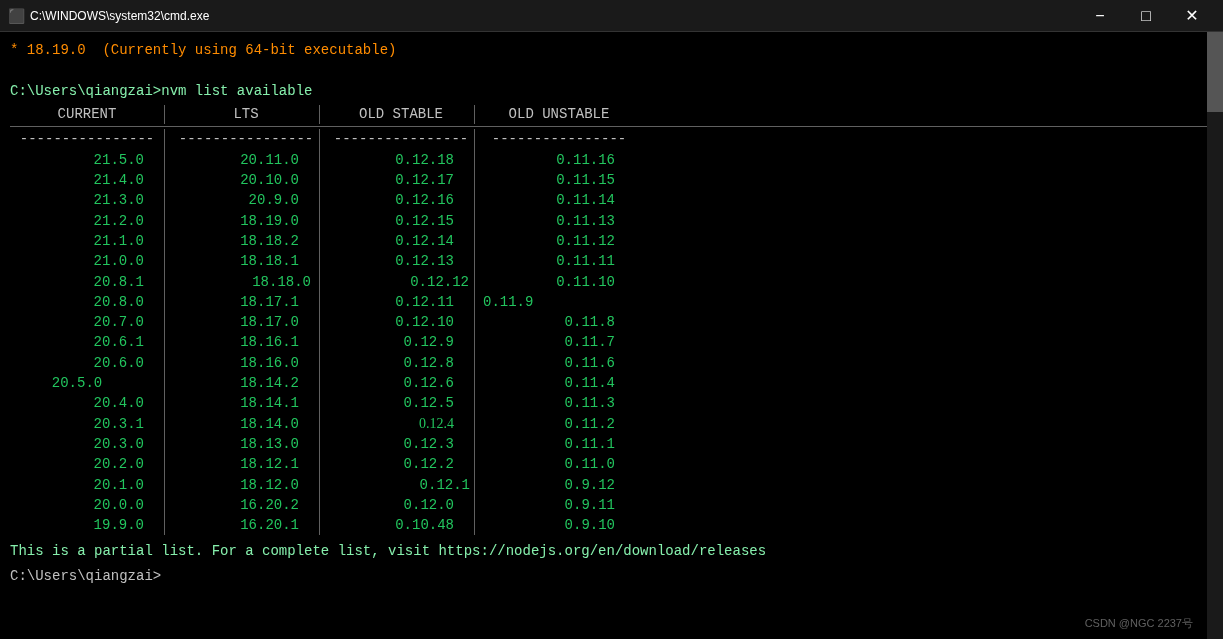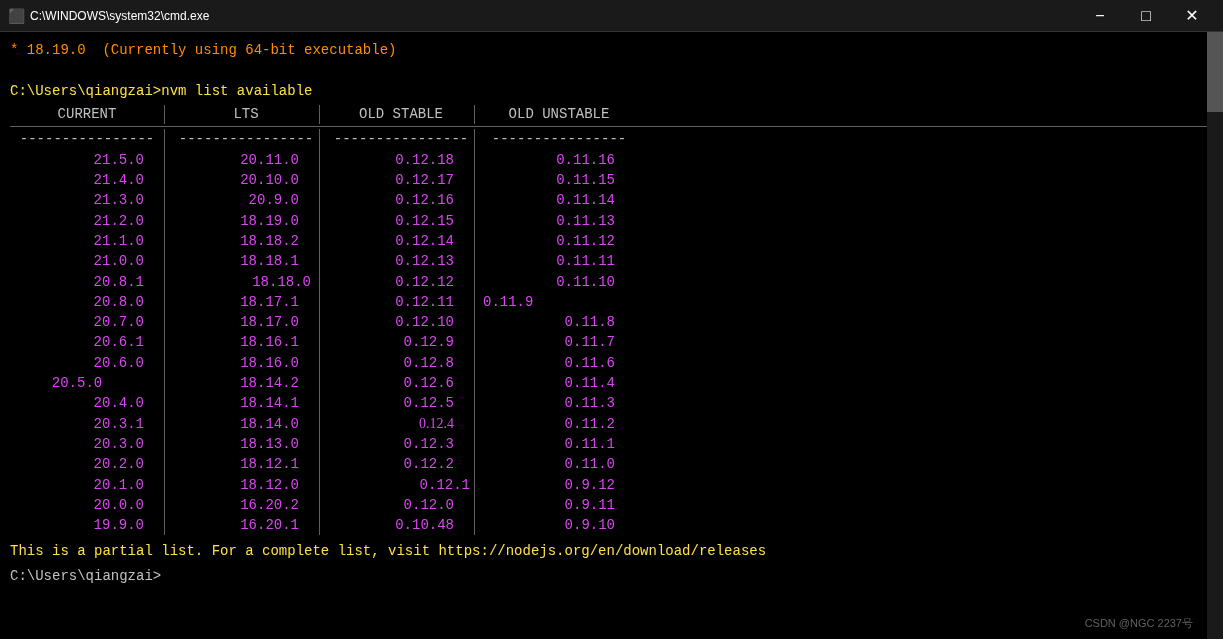--- a/index.html
+++ b/index.html
@@ -67,21 +67,21 @@
       font-family: 'Courier New', Courier, monospace;
     }
 
     .line {
       display: block;
       white-space: pre;
       line-height: 1.45;
     }
 
     .highlight { color: #ff8c00; }
-    .normal { color: #fde047; }
+    .normal { color: #86efac; }
     .prompt { color: #c0c0c0; }
 
     
     .table-container {
       margin-top: 4px;
       font-size: 14px;
       font-family: 'Courier New', Courier, monospace;
     }
 
     .table-header-row {
@@ -92,21 +92,21 @@
       margin-bottom: 2px;
     }
 
     .col1 { width: 155px; text-align: center; border-right: 1px solid #606060; }
     .col2 { width: 155px; text-align: center; border-right: 1px solid #606060; padding-left: 8px; }
     .col3 { width: 155px; text-align: center; border-right: 1px solid #606060; padding-left: 8px; }
     .col4 { width: 160px; text-align: center; padding-left: 8px; }
 
     .table-row {
       display: flex;
-      color: #d946ef;
+      color: #22c55e;
       line-height: 1.45;
     }
 
     .table-row .col1,
     .table-row .col2,
     .table-row .col3,
     .table-row .col4 {
       font-size: 14px;
     }
 
@@ -210,21 +210,21 @@
     </div>
           <div class="table-row">
       <div class="col1" style="border-right:1px solid #606060; text-align:right; padding-right:20px;">21.0.0</div>
       <div class="col2" style="border-right:1px solid #606060; text-align:right; padding-right:20px;">18.18.1</div>
       <div class="col3" style="border-right:1px solid #606060; text-align:right; padding-right:20px;">0.12.13</div>
       <div class="col4" style="text-align:right; padding-right:20px;">0.11.11</div>
     </div>
           <div class="table-row">
       <div class="col1" style="border-right:1px solid #606060; text-align:right; padding-right:20px;">20.8.1</div>
       <div class="col2" style="border-right:1px solid #606060; text-align:right; padding-right:8px;">18.18.0</div>
-      <div class="col3" style="border-right:1px solid #606060; text-align:right; padding-right:20px;">0.12.12</div>
+      <div class="col3" style="border-right:1px solid #606060; text-align:right; padding-right:5px;">0.12.12</div>
       <div class="col4" style="text-align:right; padding-right:20px;">0.11.10</div>
     </div>
           <div class="table-row">
       <div class="col1" style="border-right:1px solid #606060; text-align:right; padding-right:20px;">20.8.0</div>
       <div class="col2" style="border-right:1px solid #606060; text-align:right; padding-right:20px;">18.17.1</div>
       <div class="col3" style="border-right:1px solid #606060; text-align:right; padding-right:20px;">0.12.11</div>
       <div class="col4" style="text-align:left; padding-right:20px;">0.11.9</div>
     </div>
           <div class="table-row">
       <div class="col1" style="border-right:1px solid #606060; text-align:right; padding-right:20px;">20.7.0</div>

